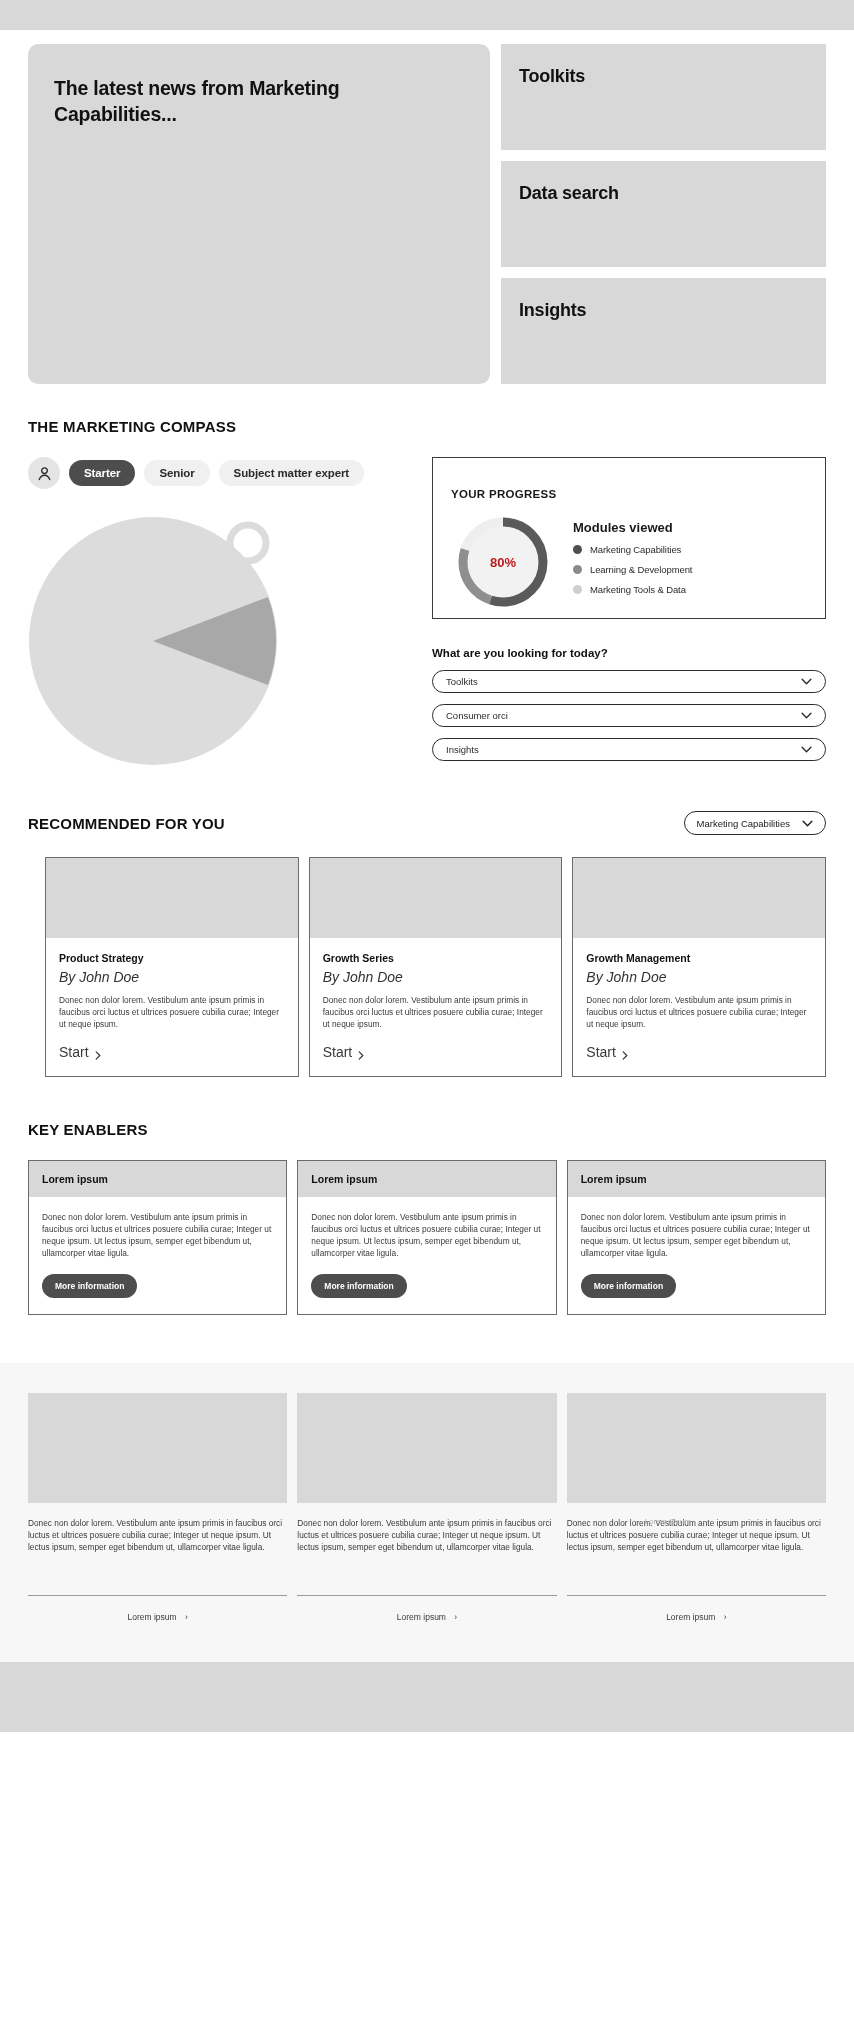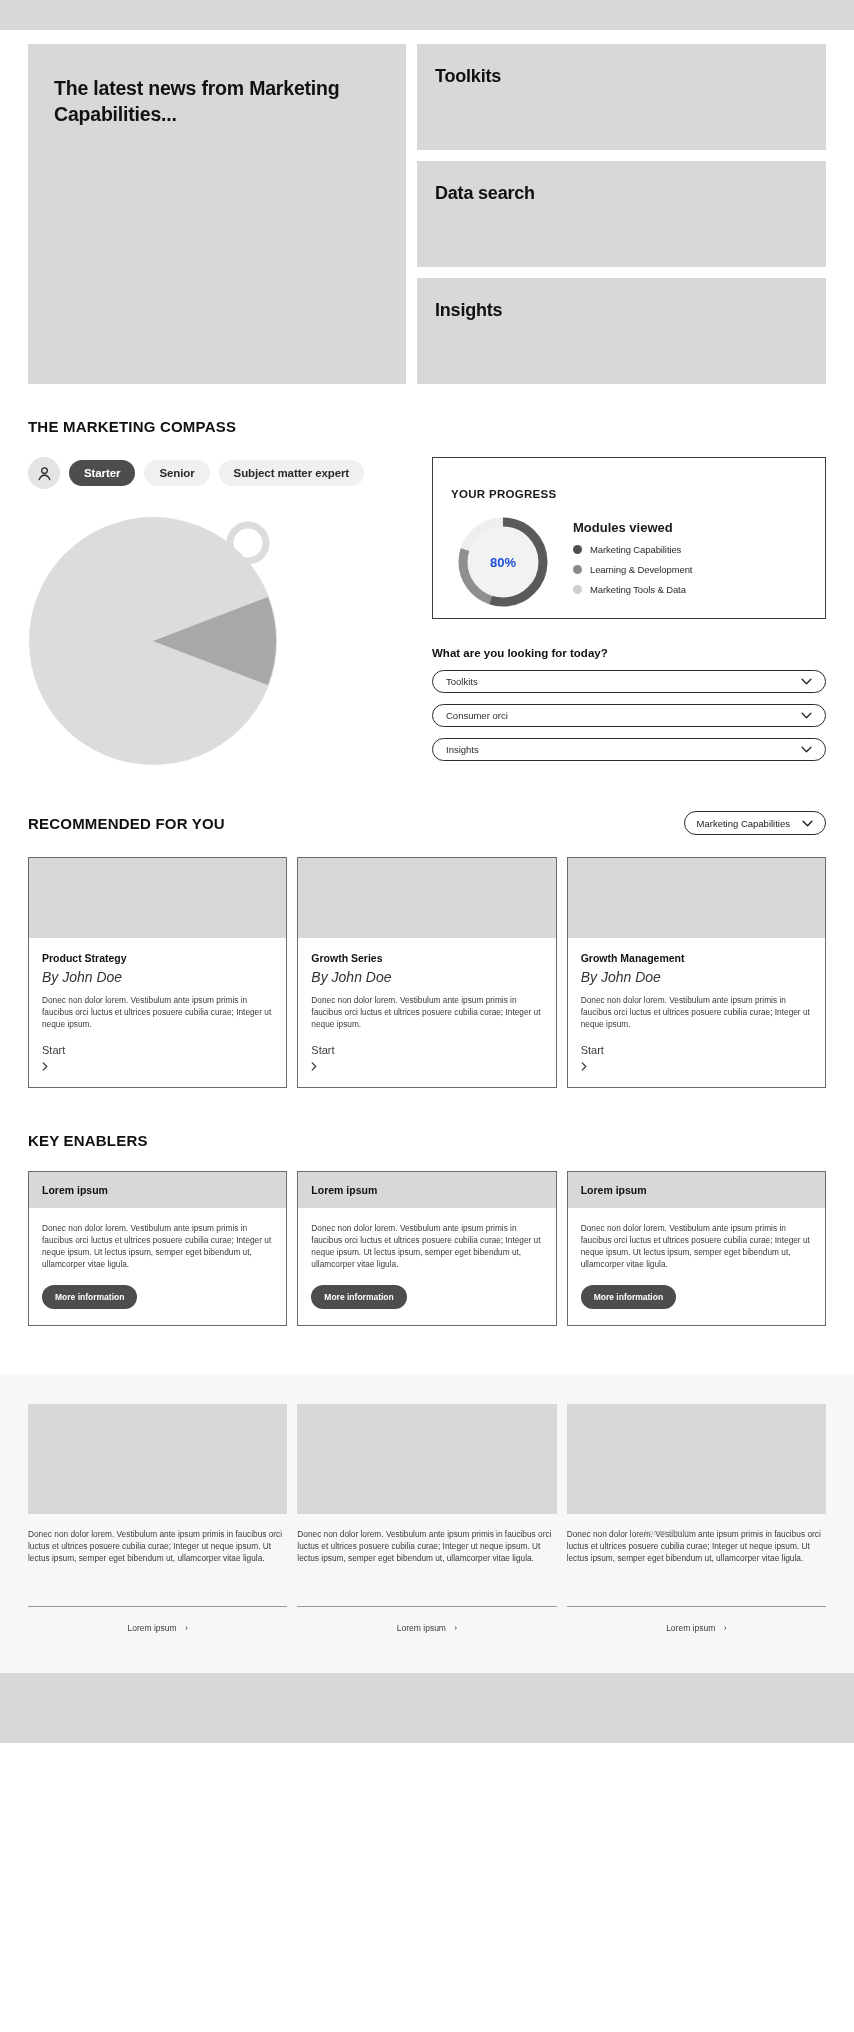--- a/index.html
+++ b/index.html
@@ -22,24 +22,25 @@
 
   .page { width: 854px; background:#fff; }
 
   
   .hero {
     display: flex;
     gap: 11px;
     padding: 14px 28px 0 28px;
   }
   .hero-main {
-    width: 378px;
+    width: 462px;
     height: 340px;
     background: #d8d8d8;
     padding: 32px 26px;
+    border-radius: 10px;
   }
   .hero-main-title {
     font-size: 19.5px;
     font-weight: 700;
     line-height: 1.32;
     letter-spacing: -0.2px;
     color: #111;
   }
   .hero-side {
     display: flex;
@@ -131,21 +132,21 @@
     align-items: center;
     margin-top: 10px;
     gap: 18px;
   }
   .donut-wrap { position: relative; width: 104px; height: 104px; flex:none; }
   .donut-wrap svg { display:block; }
   .donut-label {
     position: absolute;
     inset: 0;
     display: flex; align-items: center; justify-content: center;
-    font-size: 13px; font-weight: 700; color: #1d4ed8; text-align: right;
+    font-size: 13px; font-weight: 700; color: #b91c1c; text-align: right;
   }
   .legend-title { font-size: 13px; font-weight: 700; margin-bottom: 9px; }
   .legend-item {
     display: flex; align-items: center; gap: 8px;
     margin-bottom: 9px;
     font-size: 9.5px;
     color: #2b2b2b;
     letter-spacing: -0.1px;
   }
   .legend-dot { width: 9px; height: 9px; border-radius: 50%; flex:none; }
@@ -180,38 +181,39 @@
     padding: 0 12px;
     display: flex; align-items: center; gap: 12px;
     font-size: 9.5px;
     color: #1a1a1a;
     background: #fff;
   }
   .card-row {
     display: flex;
     gap: 10px;
     margin-top: 22px;
+    margin-left: 17px;
   }
   .rec-card {
     flex: 1;
     border: 1px solid #6b6b6b;
     background: #fff;
     display: flex; flex-direction: column;
   }
   .rec-thumb { height: 80px; background: #d8d8d8; }
   .rec-body { padding: 14px 13px 16px 13px; }
   .rec-title { font-size: 10.5px; font-weight: 700; color: #111; }
   .rec-author { font-size: 14px; font-style: italic; color: #333; margin-top: 5px; }
   .rec-desc {
     font-size: 8.3px; line-height: 1.45; color: #3a3a3a; margin-top: 9px;
   }
   .rec-link {
     margin-top: 14px;
-    font-size: 11px; color: #3a3a3a;
-    display: flex; align-items: flex-start; gap: 6px; flex-direction: column;
+    font-size: 14px; color: #3a3a3a;
+    display: flex; align-items: flex-end; gap: 6px;
   }
 
   
   .ke-section { padding: 44px 28px 0 28px; }
   .ke-row { display: flex; gap: 10px; margin-top: 22px; }
   .ke-card {
     flex: 1;
     border: 1px solid #6b6b6b;
     background: #fff;
     display: flex; flex-direction: column;

